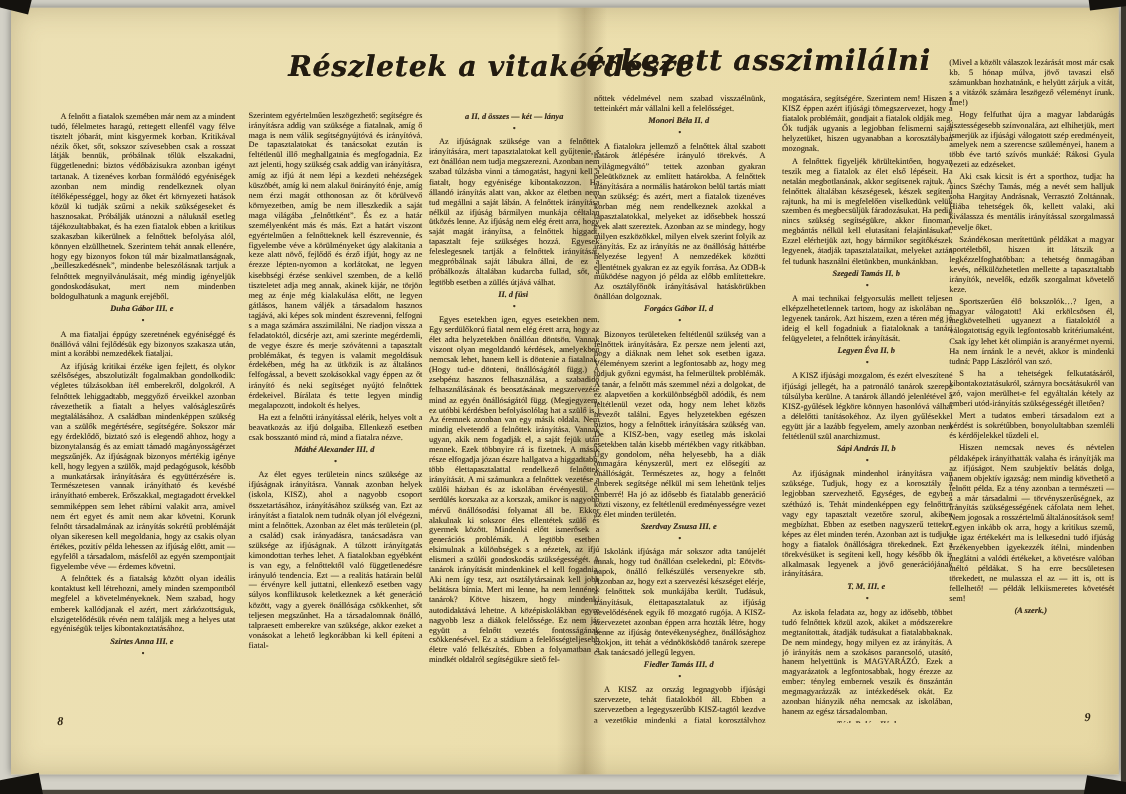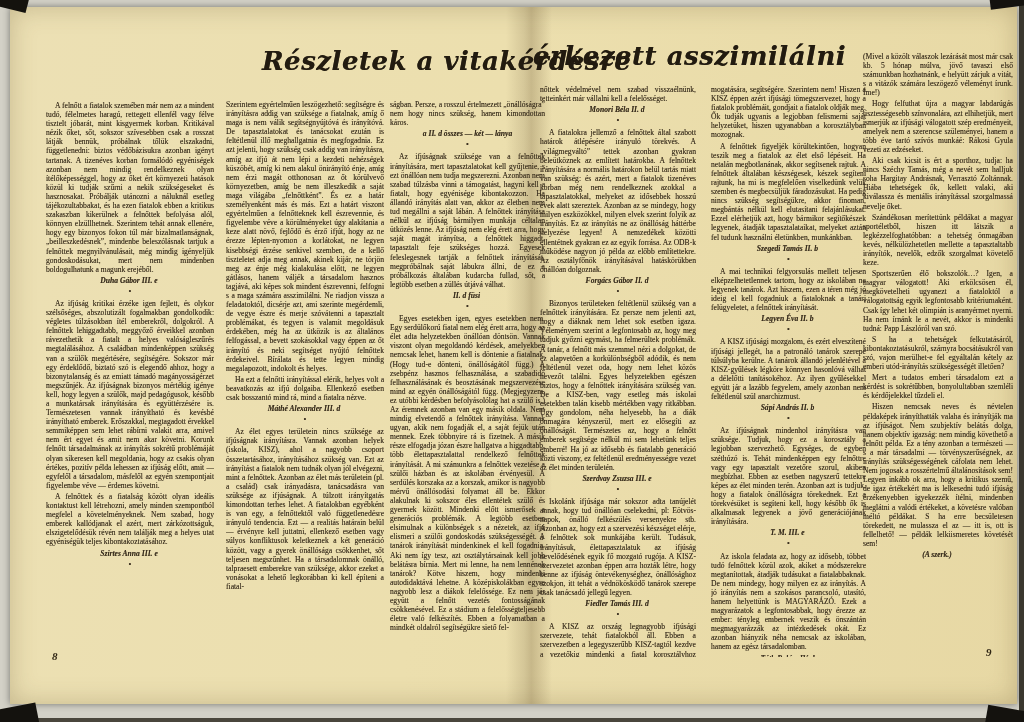--- a/index.html
+++ b/index.html
@@ -78,34 +78,34 @@
   <span class="kline">a felnőttek irányítására?</span>
 </div>
 
 <div class="headline hl-left">Részletek a vitakérdésre</div>
 <div class="headline hl-right">érkezett asszimilálni</div>
 
 <div class="col colL1">
     <p>A felnőtt a fiatalok szemében már nem az a mindent tudó, félelmetes haragú, rettegett ellenfél vagy félve tisztelt jóbarát, mint kisgyermek korban. Kritikával nézik őket, sőt, sokszor szívesebben csak a rosszat látják bennük, próbálnak tőlük elszakadni, függetlenedni: biztos védőbázisukra azonban igényt tartanak. A tizenéves korban formálódó egyéniségek azonban nem mindig rendelkeznek olyan ítélőképességgel, hogy az őket ért környezeti hatások közül ki tudják szűrni a nekik szükségeseket és hasznosakat. Próbálják utánozni a náluknál esetleg tájékozultabbakat, és ha ezen fiatalok ebben a kritikus szakaszban kikerülnek a felnőttek befolyása alól, könnyen elzüllhetnek. Szerintem tehát annak ellenére, hogy egy bizonyos fokon túl már bizalmatlanságnak, „beilleszkedésnek”, mindenbe beleszólásnak tartjuk a felnőttek megnyilvánulásait, még mindig igényeljük gondoskodásukat, mert nem mindenben boldogulhatunk a magunk erejéből.</p>
     <div class="byline">Duha Gábor III. e</div>
     <div class="sep">•</div>
+    <p>A ma fiataljai éppúgy szeretnének egyéniséggé és önállóvá válni fejlődésük egy bizonyos szakasza után, mint a korábbi nemzedékek fiataljai.</p>
     <p>Az ifjúság kritikai érzéke igen fejlett, és olykor szélsőséges, abszolutizált fogalmakban gondolkodik: végletes túlzásokban ítél emberekről, dolgokról. A felnőttek lehiggadtabb, meggyőző érveikkel azonban rávezethetik a fiatalt a helyes valóságleszűrés megtalálásához. A családban mindenképpen szükség van a szülők megértésére, segítségére. Sokszor már egy érdeklődő, biztató szó is elegendő ahhoz, hogy a bizonytalanság és az emiatt támadó magányosságérzet megszűnjék. Az ifjúságnak bizonyos mértékig igénye kell, hogy legyen a szülők, majd pedagógusok, később a munkatársak irányítására és együttérzésére is. Természetesen vannak irányítható és kevésbé irányítható emberek. Erőszakkal, megtagadott érvekkel semmiképpen sem lehet rábírni valakit arra, amivel nem ért egyet és amit nem akar követni. Korunk felnőtt társadalmának az irányítás sokrétű problémáját olyan sikeresen kell megoldania, hogy az csakis olyan értékes, pozitív példa lehessen az ifjúság előtt, amit — egyfelől a társadalom, másfelől az egyén szempontjait figyelembe véve — érdemes követni.</p>
     <p>A felnőttek és a fiatalság között olyan ideális kontaktust kell létrehozni, amely minden szempontból megfelel a követelményeknek. Nem szabad, hogy emberek kallódjanak el azért, mert zárkózottságuk, elszigetelődésük révén nem találják meg a helyes utat egyéniségük teljes kibontakoztatásához.</p>
     <div class="byline">Szirtes Anna III. e</div>
     <div class="sep">•</div>
   </div>
 <div class="col colL2">
     <p class="noind">Szerintem egyértelműen leszögezhető: segítségre és irányításra addig van szüksége a fiatalnak, amíg ő maga is nem válik segítségnyújtóvá és irányítóvá. De tapasztalatokat és tanácsokat ezután is feltétlenül illő meghallgatnia és megfogadnia. Ez azt jelenti, hogy szükség csak addig van irányításra, amíg az ifjú át nem lépi a kezdeti nehézségek küszöbét, amíg ki nem alakul önirányító énje, amíg nem érzi magát otthonosan az őt körülvevő környezetben, amíg be nem illeszkedik a saját maga világába „felnőttként”. És ez a határ személyenként más és más. Ezt a határt viszont egyértelműen a felnőtteknek kell észrevennie, és figyelembe véve a körülményeket úgy alakítania a keze alatt növő, fejlődő és érző ifjút, hogy az ne érezze lépten-nyomon a korlátokat, ne legyen kisebbségi érzése senkivel szemben, de a kellő tiszteletet adja meg annak, akinek kijár, ne törjön meg az énje még kialakulása előtt, ne legyen gátlásos, hanem váljék a társadalom hasznos tagjává, aki képes sok mindent észrevenni, felfogni s a maga számára asszimilálni. Ne riadjon vissza a feladatoktól, dicsérje azt, ami szerinte megérdemli, de vegye észre és merje szóvátenni a tapasztalt problémákat, és tegyen is valamit megoldásuk érdekében, még ha az ütközik is az általános felfogással, a bevett szokásokkal vagy éppen az őt irányító és neki segítséget nyújtó felnőttek érdekeivel. Bírálata és tette legyen mindig megalapozott, indokolt és helyes.</p>
     <p>Ha ezt a felnőtti irányítással elérik, helyes volt a beavatkozás az ifjú dolgaiba. Ellenkező esetben csak bosszantó mind rá, mind a fiatalra nézve.</p>
     <div class="byline">Máthé Alexander III. d</div>
     <div class="sep">•</div>
     <p>Az élet egyes területein nincs szüksége az ifjúságnak irányításra. Vannak azonban helyek (iskola, KISZ), ahol a nagyobb csoport összetartásához, irányításához szükség van. Ezt az irányítást a fiatalok nem tudnák olyan jól elvégezni, mint a felnőttek. Azonban az élet más területein (pl. a család) csak irányadásra, tanácsadásra van szüksége az ifjúságnak. A túlzott irányítgatás kimondottan terhes lehet. A fiatalokban egyébként is van egy, a felnőttektől való függetlenedésre irányuló tendencia. Ezt — a realitás határain belül — érvényre kell juttatni, ellenkező esetben vagy súlyos konfliktusok keletkeznek a két generáció között, vagy a gyerek önállósága csökkenhet, sőt teljesen megszűnhet. Ha a társadalomnak önálló, talpraesett emberekre van szüksége, akkor ezeket a vonásokat a lehető legkorábban ki kell építeni a fiatal-</p>
   </div>
 <div class="col colL3">
-    <p class="noind">ságban. Persze, a rosszul értelmezett „önállóságra” nem hogy nincs szükség, hanem kimondottan káros.</p>
     <div class="citalic">a II. d összes — két — lánya</div>
     <div class="sep">•</div>
     <p>Az ifjúságnak szüksége van a felnőttek irányítására, mert tapasztalatokat kell gyűjtenie, s ezt önállóan nem tudja megszerezni. Azonban nem szabad túlzásba vinni a támogatást, hagyni kell a fiatalt, hogy egyénisége kibontakozzon. Ha állandó irányítás alatt van, akkor az életben nem tud megállni a saját lábán. A felnőttek irányítása nélkül az ifjúság bármilyen munkája céltalan ütközés lenne. Az ifjúság nem elég érett arra, hogy saját magát irányítsa, a felnőttek higgadt, tapasztalt feje szükséges hozzá. Egyesek feleslegesnek tartják a felnőttek irányítását, megpróbálnak saját lábukra állni, de ez a próbálkozás általában kudarcba fullad, sőt, a legtöbb esetben a züllés útjává válhat.</p>
     <div class="byline">II. d füsi</div>
     <div class="sep">•</div>
     <p>Egyes esetekben igen, egyes esetekben nem. Egy serdülőkorú fiatal nem elég érett arra, hogy az élet adta helyzetekben önállóan döntsön. Vannak viszont olyan megoldandó kérdések, amelyekben nemcsak lehet, hanem kell is döntenie a fiatalnak. (Hogy tud-e dönteni, önállóságától függ.) A zsebpénz hasznos felhasználása, a szabadidő felhasználásának és beosztásának megszervezése mind az egyén önállóságától függ. (Megjegyzem, ez utóbbi kérdésben befolyásolólag hat a szülő is.) Az éremnek azonban van egy másik oldala. Nem mindig elvetendő a felnőttek irányítása. Vannak ugyan, akik nem fogadják el, a saját fejük után mennek. Ezek többnyire rá is fizetnek. A másik része elfogadja józan észre hallgatva a higgadtabb, több élettapasztalattal rendelkező felnőttek irányítását. A mi számunkra a felnőttek vezetése a szülői házban és az iskolában érvényesül. A serdülés korszaka az a korszak, amikor is nagyobb mérvű önállósodási folyamat áll be. Ekkor alakulnak ki sokszor éles ellentétek szülő és gyermek között. Mindenki előtt ismerősek a generációs problémák. A legtöbb esetben elsimulnak a különbségek s a nézetek, az ifjú elismeri a szülői gondoskodás szükségességét. A tanárok irányítását mindenkinek el kell fogadnia. Aki nem így tesz, azt osztálytársainak kell jobb belátásra bírnia. Mert mi lenne, ha nem lennének tanárok? Kötve hiszem, hogy mindenki autodidaktává lehetne. A középiskolákban egyre nagyobb lesz a diákok felelőssége. Ez nem jár együtt a felnőtt vezetés fontosságának csökkenésével. Ez a stádium a felelősségteljesebb életre való felkészítés. Ebben a folyamatban a mindkét oldalról segítségükre siető fel-</p>
   </div>
 <div class="col colR1">
     <p class="noind">nőttek védelmével nem szabad visszaélnünk, tetteinkért már vállalni kell a felelősséget.</p>
     <div class="byline">Monori Béla II. d</div>

